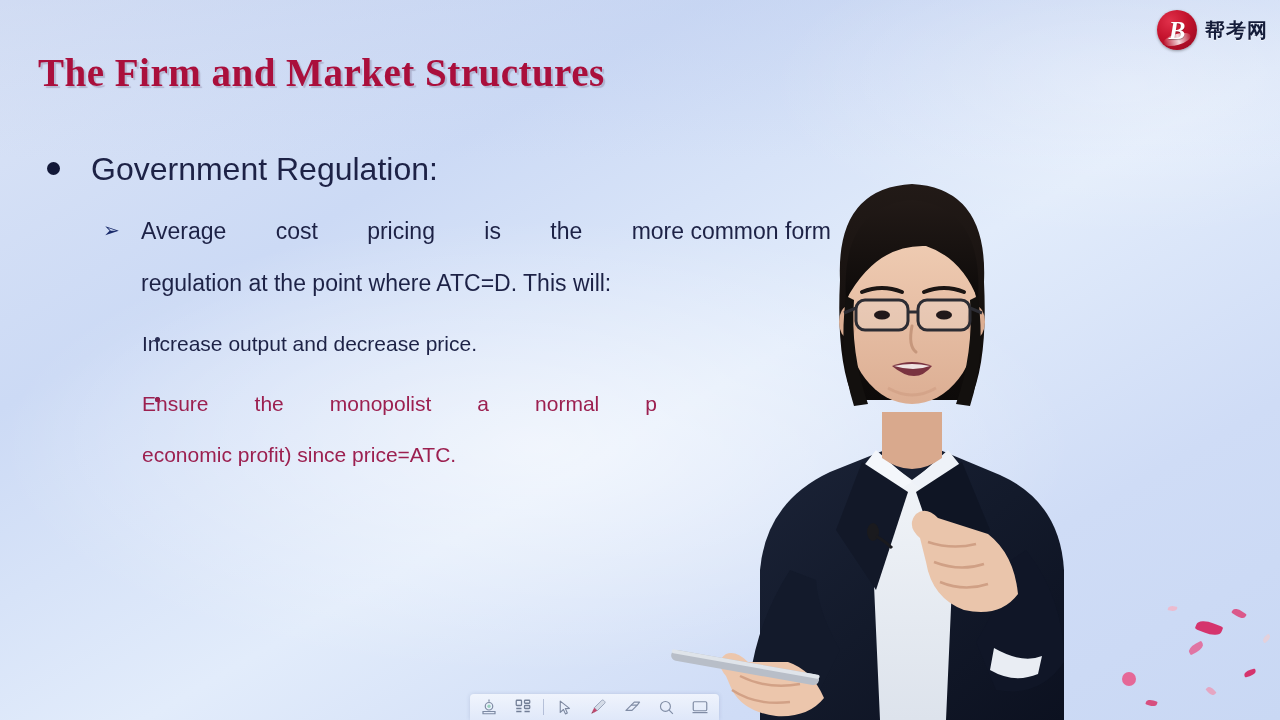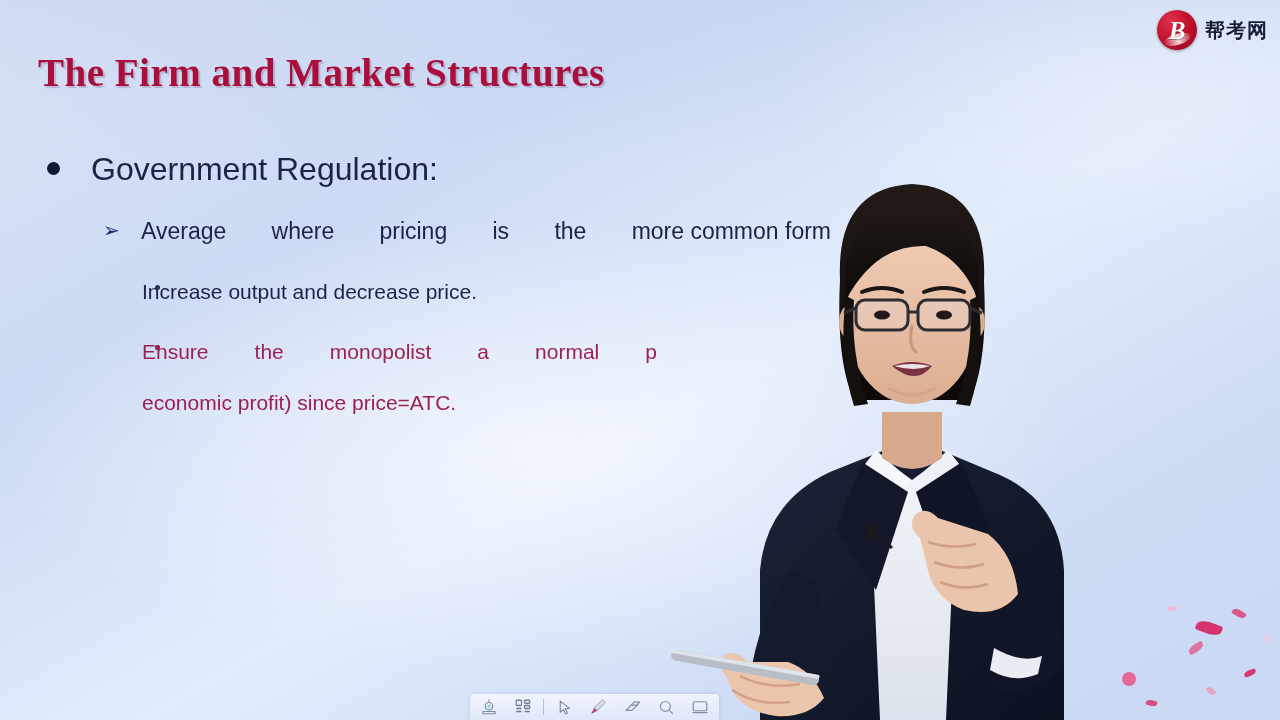--- a/index.html
+++ b/index.html
@@ -256,26 +256,27 @@
     <div class="level1">
       <span class="disc"></span>
       <span class="l1text">Government Regulation:</span>
     </div>
 
     <div class="level2">
       <span class="arrow">➢</span>
       <span class="l2body">
         <span class="just-line">
           <span>Average</span>
-          <span>where</span>
+          <span>cost</span>
           <span>pricing</span>
           <span>is</span>
           <span>the</span>
           <span class="underlined">more  common  form</span>
         </span>
+        <span style="display:block; margin-top:18px;">regulation at the point where ATC=D. This will:</span>
       </span>
     </div>
 
     <div class="level3">
       <span class="dot"></span>
       <span class="l3body">Increase output and decrease price.</span>
     </div>
 
     <div class="level3">
       <span class="dot"></span>

